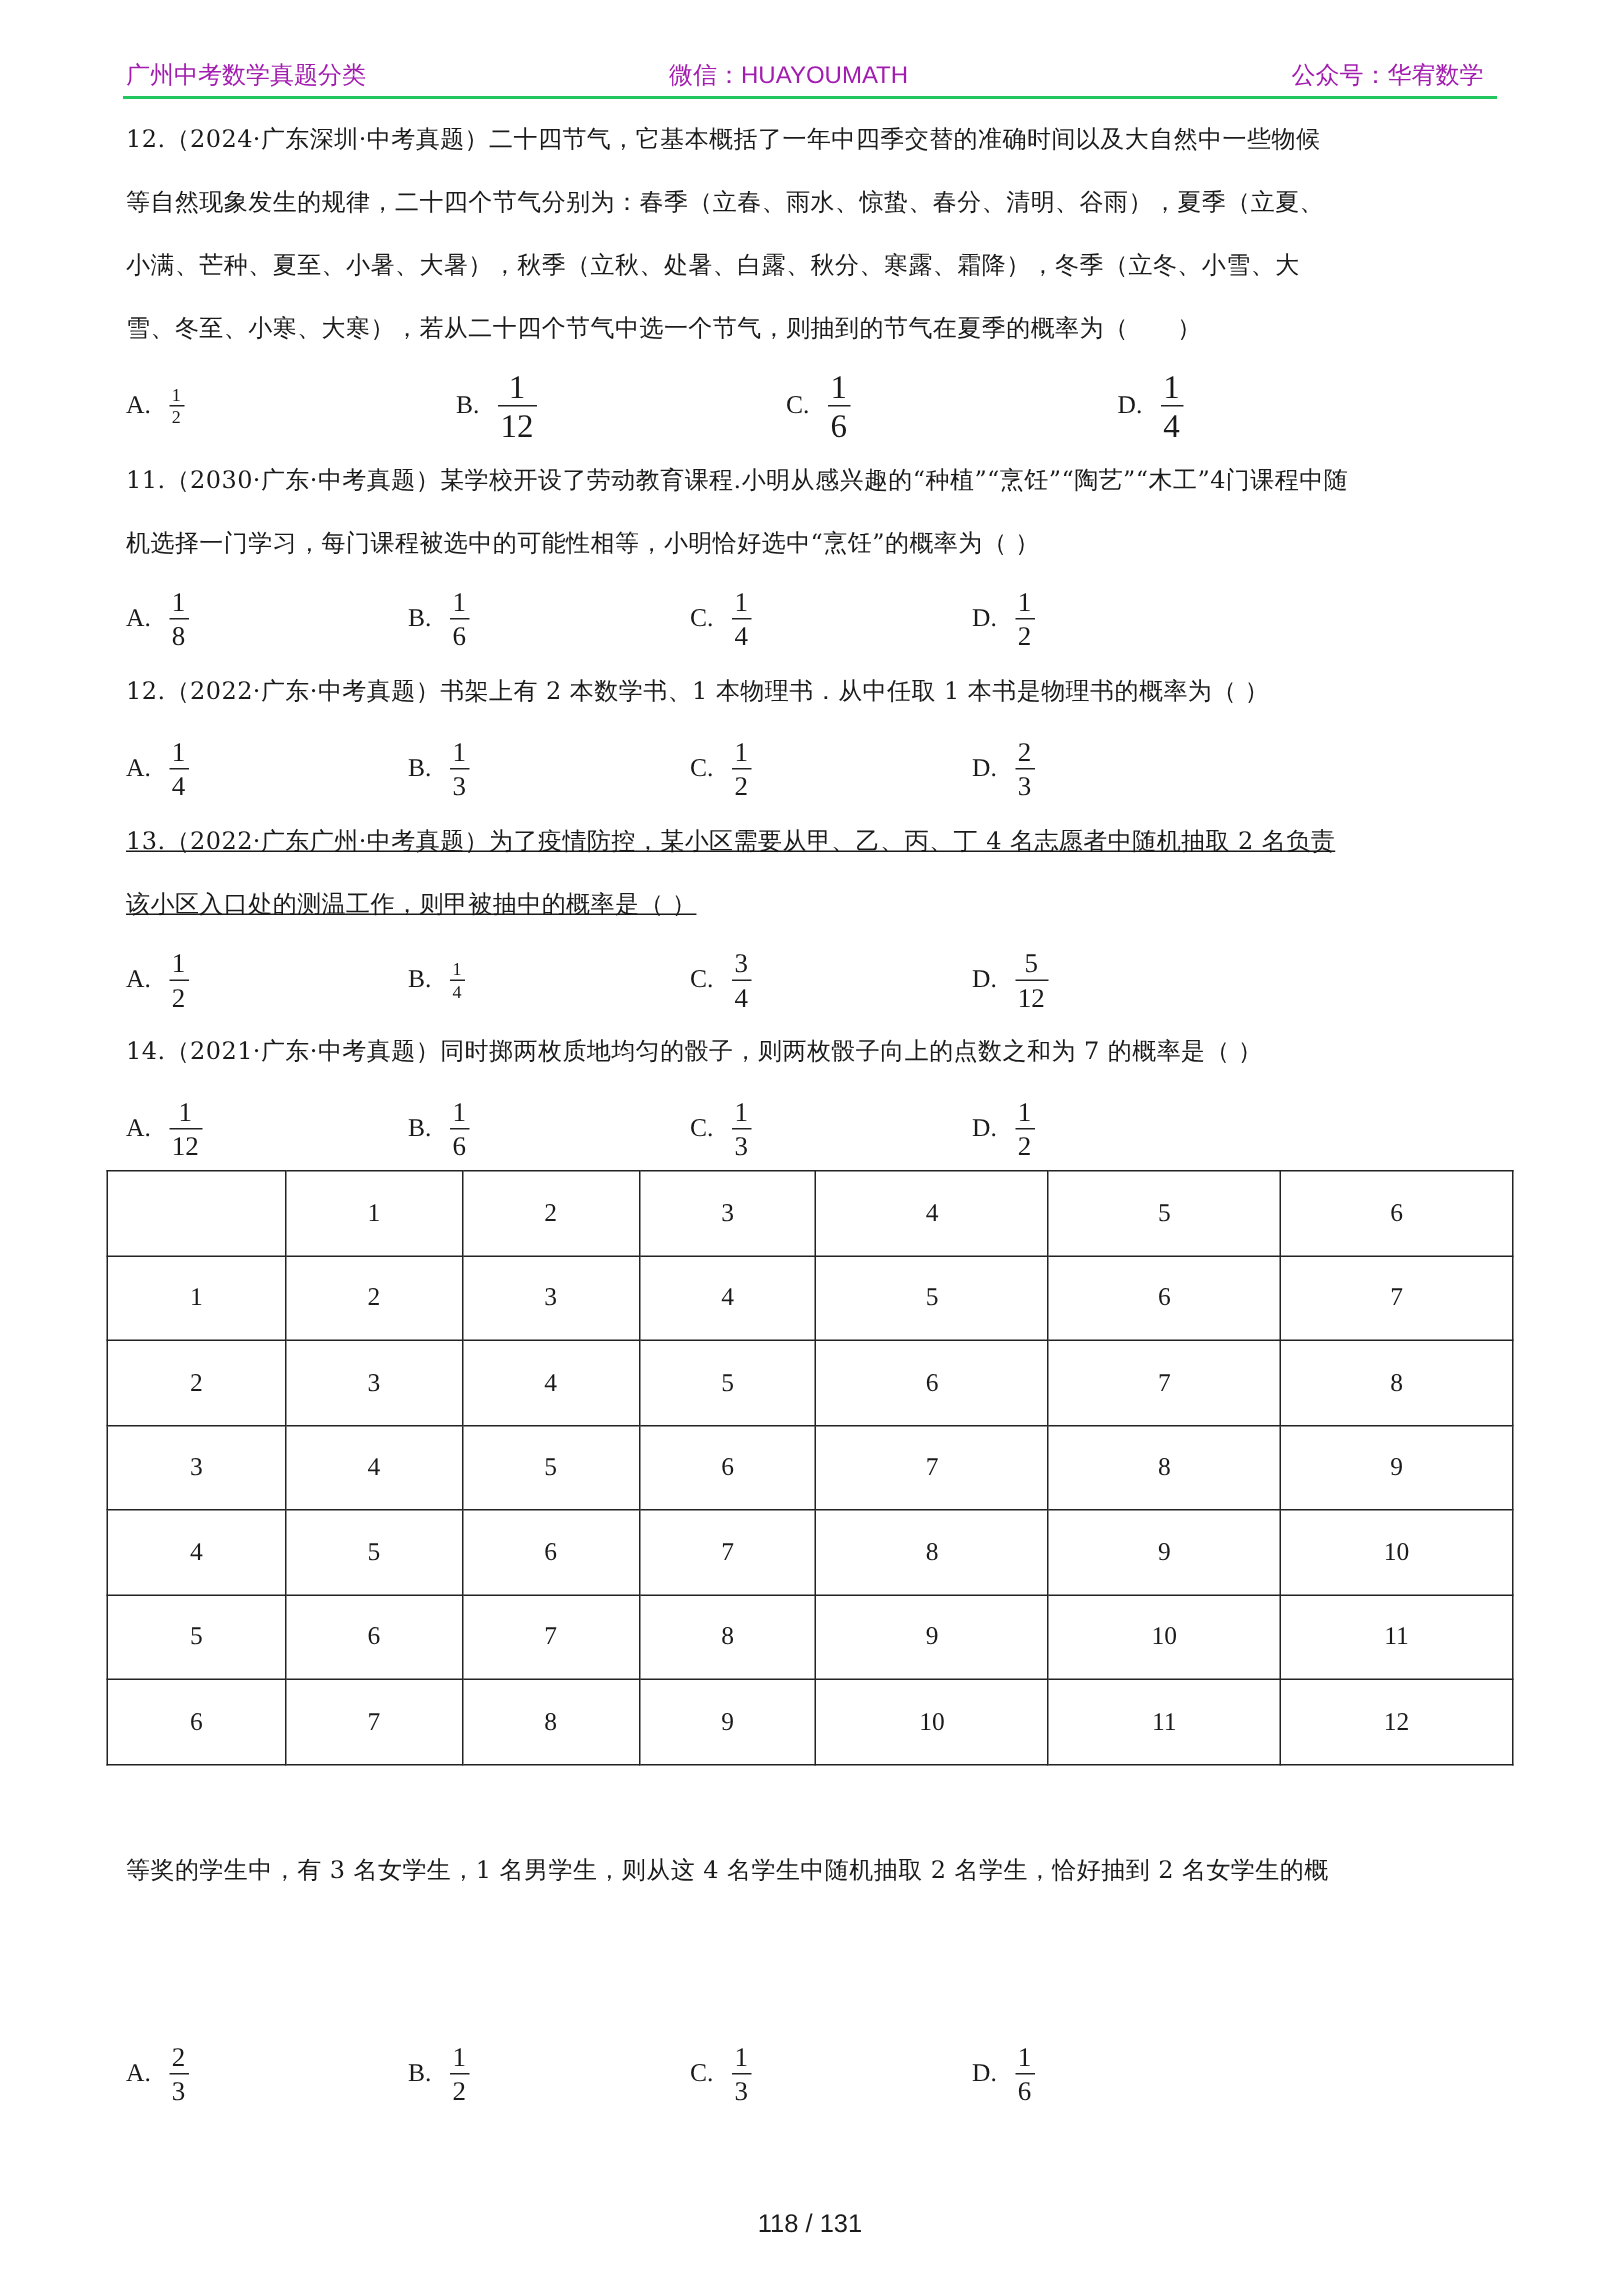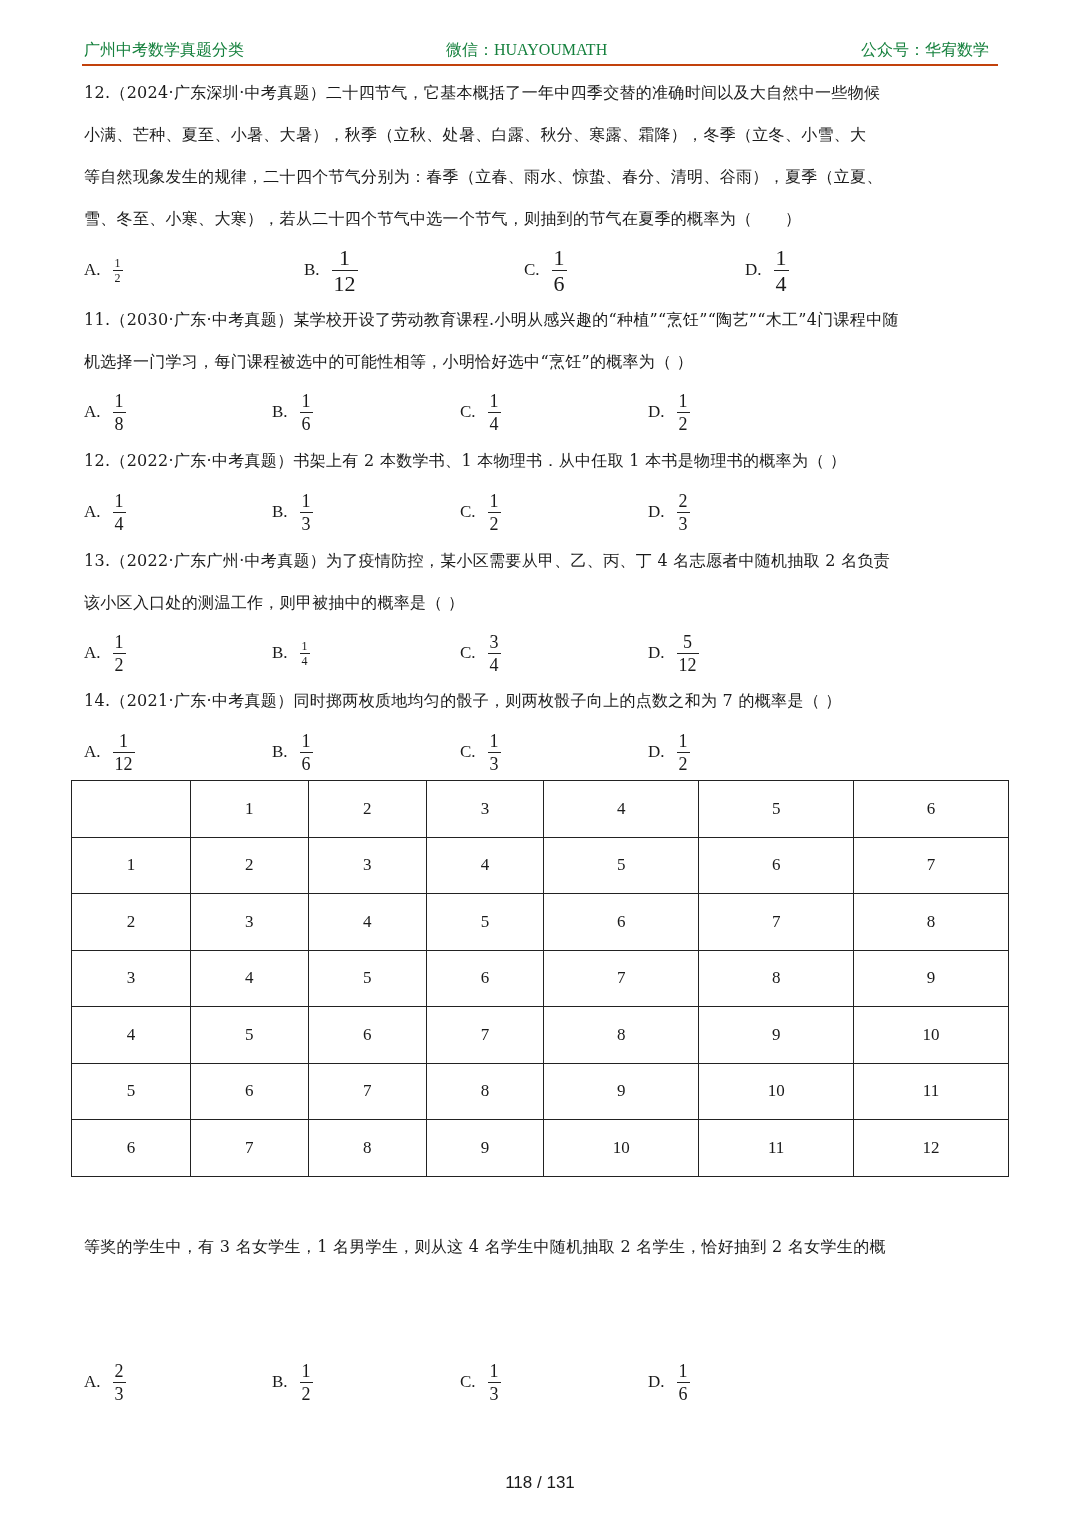--- a/index.html
+++ b/index.html
@@ -3,23 +3,23 @@
 <meta charset="utf-8">
 <style>
   html, body { margin: 0; padding: 0; background: #ffffff; }
   body {
     width: 1080px; height: 1527px; position: relative; overflow: hidden;
     font-family: "DejaVu Serif", "Liberation Serif", serif;
     color: #1a1a1a;
   }
   .header {
     position: absolute; left: 82px; top: 38px; width: 916px; height: 26px;
-    border-bottom: 2px solid #c2410c;
-    font-family: Liberation Serif, serif;
-    color: #15803d; font-size: 16px;
+    border-bottom: 2px solid #22c55e;
+    font-family: Liberation Sans, sans-serif;
+    color: #a21caf; font-size: 16px;
   }
   .header span { position: absolute; top: 2px; white-space: nowrap; }
   .h-left { left: 2px; }
   .h-mid { left: 364px; }
   .h-right { right: 9px; }
 
   .q-text {
     position: absolute; left: 84px; width: 916px;
     font-size: 16px; line-height: 42px; letter-spacing: 0.3px;
   }
@@ -52,22 +52,22 @@
 <body>
 
 <div class="header">
   <span class="h-left">广州中考数学真题分类</span>
   <span class="h-mid">微信：HUAYOUMATH</span>
   <span class="h-right">公众号：华宥数学</span>
 </div>
 
 <div class="q-text" style="top:72px;">
   <div>12.（2024·广东深圳·中考真题）二十四节气，它基本概括了一年中四季交替的准确时间以及大自然中一些物候</div>
+  <div>等自然现象发生的规律，二十四个节气分别为：春季（立春、雨水、惊蛰、春分、清明、谷雨），夏季（立夏、</div>
   <div>小满、芒种、夏至、小暑、大暑），秋季（立秋、处暑、白露、秋分、寒露、霜降），冬季（立冬、小雪、大</div>
-  <div>等自然现象发生的规律，二十四个节气分别为：春季（立春、雨水、惊蛰、春分、清明、谷雨），夏季（立夏、</div>
   <div>雪、冬至、小寒、大寒），若从二十四个节气中选一个节气，则抽到的节气在夏季的概率为（　　）</div>
 </div>
 <div class="opts" style="top:244px;">
   <div class="opt" style="left:0;">
     <span class="opt-label">A.</span>
     <span class="frac small">
         <span class="num">1</span>
         <span class="den">2</span>
       </span>
   </div>
@@ -156,21 +156,21 @@
   </div>
   <div class="opt" style="left:564px;">
     <span class="opt-label">D.</span>
     <span class="frac">
         <span class="num">2</span>
         <span class="den">3</span>
       </span>
   </div>
 </div>
 
-<div class="q-text" style="top:540px;">
+<div class="q-text" style="top:540px;text-decoration:underline;">
   <div>13.（2022·广东广州·中考真题）为了疫情防控，某小区需要从甲、乙、丙、丁 4 名志愿者中随机抽取 2 名负责</div>
   <div>该小区入口处的测温工作，则甲被抽中的概率是（ ）</div>
 </div>
 <div class="opts" style="top:627px;">
   <div class="opt" style="left:0;">
     <span class="opt-label">A.</span>
     <span class="frac">
         <span class="num">1</span>
         <span class="den">2</span>
       </span>

